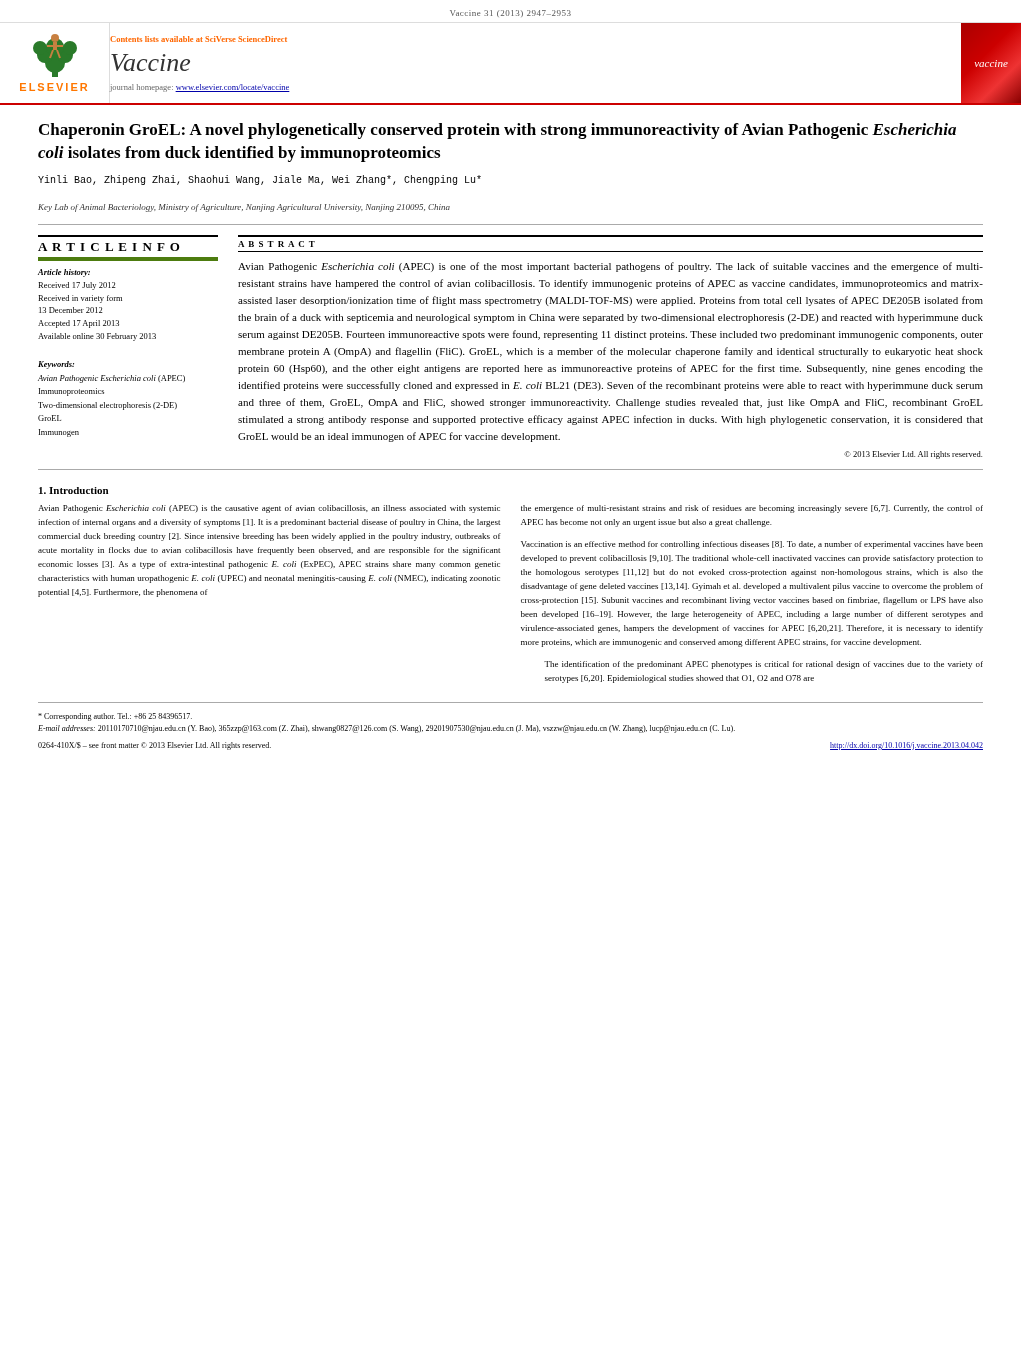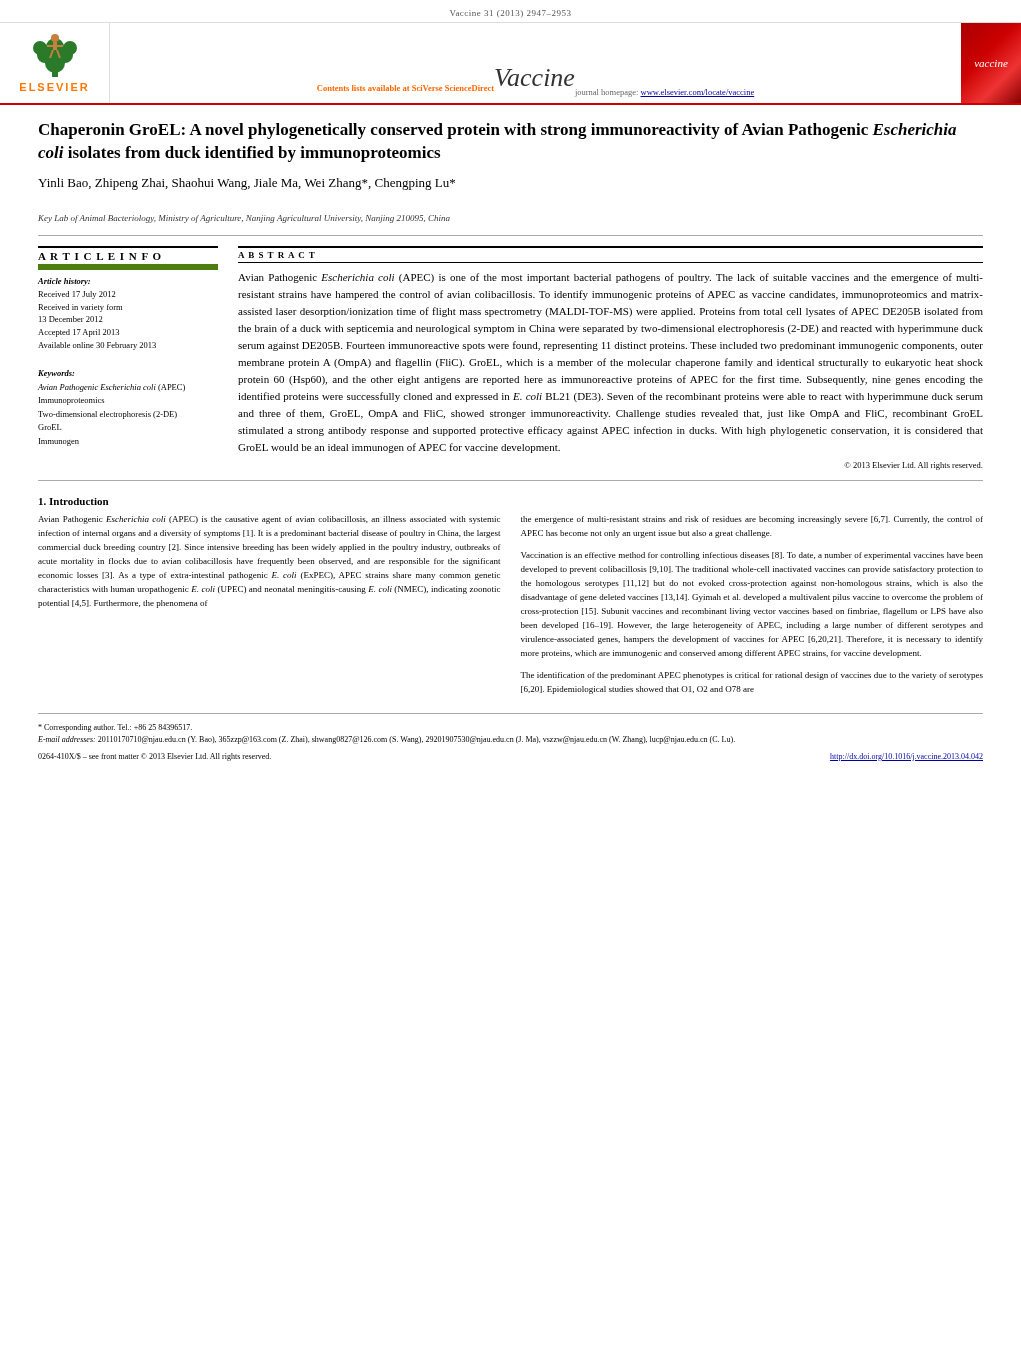--- a/index.html
+++ b/index.html
@@ -49,22 +49,22 @@
       font-size: 11px;
       font-weight: bold;
       color: #f70;
       font-family: Arial, sans-serif;
       letter-spacing: 2px;
       margin-top: 3px;
     }
     .journal-center {
       flex: 1;
       display: flex;
-      flex-direction: row;
-      align-items: flex-end;
+      flex-direction: column;
+      align-items: flex-start;
       justify-content: center;
       padding: 6px 0;
     }
     .sciverse-link {
       font-size: 8.5px;
       color: #666;
       margin-bottom: 4px;
     }
     .sciverse-link span {
       color: #f60;
@@ -119,24 +119,24 @@
       line-height: 1.35;
       margin-bottom: 10px;
       font-family: 'Times New Roman', serif;
     }
     .article-title em {
       font-style: italic;
     }
 
     
     .authors {
-      font-size: 13px;
-      color: #000;
-      margin-bottom: 22px;
-      font-family: Liberation Serif, serif;
+      font-size: 10px;
+      color: #000;
+      margin-bottom: 16px;
+      font-family: Liberation Mono, monospace;
     }
 
     
     .affiliation {
       font-size: 9px;
       font-style: italic;
       color: #333;
       margin-bottom: 12px;
     }
 
@@ -157,26 +157,26 @@
       width: 180px;
       min-width: 180px;
       flex-shrink: 0;
     }
     .col-right {
       flex: 1;
     }
 
     
     .article-info-title {
-      font-size: 11px;
+      font-size: 13px;
       font-variant: small-caps;
       letter-spacing: 1px;
       font-weight: bold;
       border-top: 2px solid #000;
-      border-bottom: 6px solid #4d7c0f;
+      border-bottom: 4px solid #4d7c0f;
       padding: 2px 0;
       margin-bottom: 6px;
     }
     .article-info-label {
       font-size: 8.5px;
       font-style: italic;
       font-weight: bold;
       color: #000;
       margin-top: 6px;
       margin-bottom: 2px;
@@ -390,21 +390,21 @@
           Avian Pathogenic <em>Escherichia coli</em> (APEC) is the causative agent of avian colibacillosis, an illness associated with systemic infection of internal organs and a diversity of symptoms [1]. It is a predominant bacterial disease of poultry in China, the largest commercial duck breeding country [2]. Since intensive breeding has been widely applied in the poultry industry, outbreaks of acute mortality in flocks due to avian colibacillosis have frequently been observed, and are responsible for the significant economic losses [3]. As a type of extra-intestinal pathogenic <em>E. coli</em> (ExPEC), APEC strains share many common genetic characteristics with human uropathogenic <em>E. coli</em> (UPEC) and neonatal meningitis-causing <em>E. coli</em> (NMEC), indicating zoonotic potential [4,5]. Furthermore, the phenomena of
         </p>
       </div>
       <div class="body-col">
         <p class="body-text">
           the emergence of multi-resistant strains and risk of residues are becoming increasingly severe [6,7]. Currently, the control of APEC has become not only an urgent issue but also a great challenge.
         </p>
         <p class="body-text" style="margin-top:8px;">
           Vaccination is an effective method for controlling infectious diseases [8]. To date, a number of experimental vaccines have been developed to prevent colibacillosis [9,10]. The traditional whole-cell inactivated vaccines can provide satisfactory protection to the homologous serotypes [11,12] but do not evoked cross-protection against non-homologous strains, which is also the disadvantage of gene deleted vaccines [13,14]. Gyimah et al. developed a multivalent pilus vaccine to overcome the problem of cross-protection [15]. Subunit vaccines and recombinant living vector vaccines based on fimbriae, flagellum or LPS have also been developed [16–19]. However, the large heterogeneity of APEC, including a large number of different serotypes and virulence-associated genes, hampers the development of vaccines for APEC [6,20,21]. Therefore, it is necessary to identify more proteins, which are immunogenic and conserved among different APEC strains, for vaccine development.
         </p>
-        <p class="body-text" style="margin-top:8px;">
+        <p class="body-text" style="margin-top:8px;margin-left:24px;">
           The identification of the predominant APEC phenotypes is critical for rational design of vaccines due to the variety of serotypes [6,20]. Epidemiological studies showed that O1, O2 and O78 are
         </p>
       </div>
     </div>
   </div>
 
   <div class="article-footer">
     <div class="footnote-text">
       <span>* Corresponding author. Tel.: +86 25 84396517.</span>
     </div>

